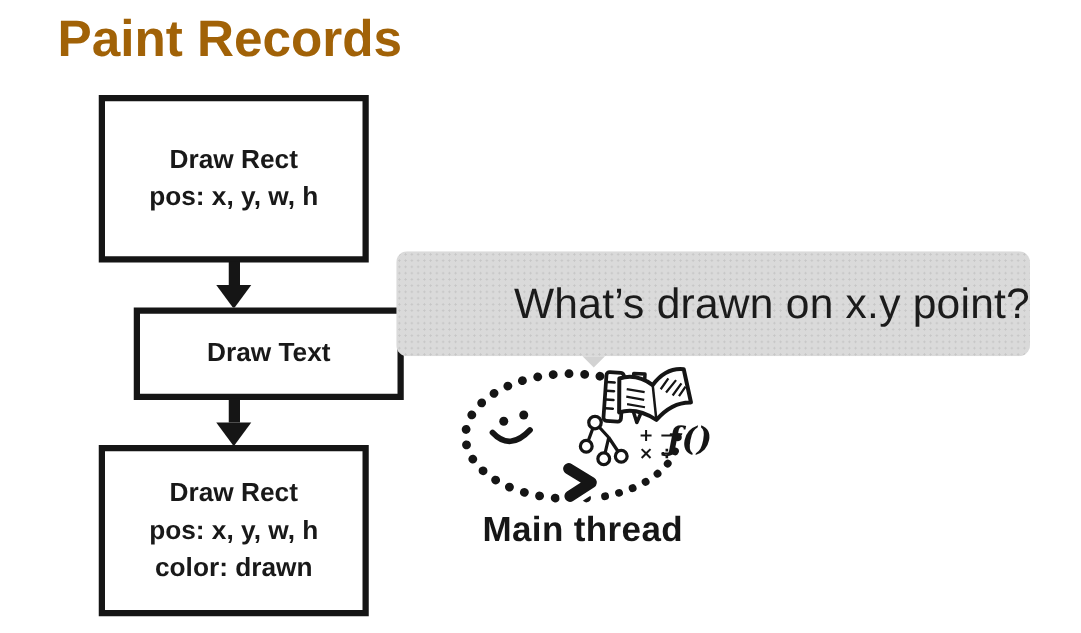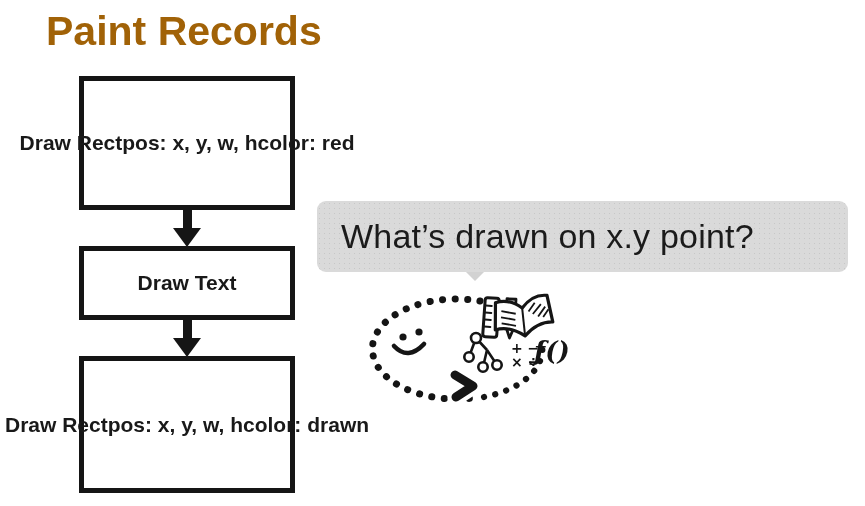--- a/index.html
+++ b/index.html
@@ -24,34 +24,34 @@
   }
   
   .fbox {
     position: absolute;
     left: 79px;
     width: 216px;
     box-sizing: border-box;
     border: 5px solid #151515;
     background: #ffffff;
     display: flex;
-    flex-direction: row;
+    flex-direction: column;
     justify-content: center;
     align-items: center;
     text-align: center;
   }
   .fbox .bline {
     font-size: 21px;
     font-weight: bold;
     line-height: 30px;
     color: #191919;
     white-space: nowrap;
   }
   #box1 { top: 76px;  height: 134px; }
-  #box2 { top: 246px; height: 74px;  }
+  #box2 { top: 246px; height: 74px; margin-left: 28px;  }
   #box3 { top: 356px; height: 137px; }
   
   .flow-arrow {
     position: absolute;
     left: 79px;
     width: 216px;
     display: flex;
     flex-direction: column;
     align-items: center;
   }
@@ -63,29 +63,28 @@
     border-left: 14px solid transparent;
     border-right: 14px solid transparent;
     border-top: 19px solid #151515;
   }
   
   .bubble {
     position: absolute;
     left: 317px;
     top: 201px;
     width: 507px;
-    height: 71px;
+    height: 84px;
     background-color: #dadada;
     background-image: radial-gradient(circle, #c7c7c7 0.8px, rgba(255,255,255,0) 1px);
     background-size: 5px 5px;
     border-radius: 9px;
     display: flex;
     align-items: center;
-    justify-content: flex-start;
-    padding-left: 24px;
+    justify-content: flex-end;
   }
   .bubble-text {
     font-size: 34px;
     font-weight: normal;
     letter-spacing: 0.2px;
     color: #1b1b1b;
     white-space: nowrap;
   }
   .bubble-tail {
     position: absolute;
@@ -113,21 +112,20 @@
 <body>
 
 <div class="stage">
 
   <div class="title">Paint Records</div>
 
   <div>
     <div class="fbox" id="box1">
       <div class="bline">Draw Rect</div>
       <div class="bline">pos: x, y, w, h</div>
-      <div class="bline">color: red</div>
     </div>
 
     <div class="flow-arrow" id="arrow1">
       <div class="shaft"></div>
       <div class="head"></div>
     </div>
 
     <div class="fbox" id="box2">
       <div class="bline">Draw Text</div>
     </div>
@@ -191,14 +189,15 @@
       <circle cx="118" cy="82" r="4.7" stroke-width="2.6"></circle>
       <circle cx="132" cy="80" r="4.7" stroke-width="2.6"></circle>
     </g>
 
     <text x="146" y="68" font-family="DejaVu Sans, sans-serif" font-size="14" font-weight="bold" fill="#151515">+ −</text>
     <text x="146" y="82" font-family="DejaVu Sans, sans-serif" font-size="14" font-weight="bold" fill="#151515">× ÷</text>
 
     <text x="169" y="75" font-family="DejaVu Serif, serif" font-style="italic" font-weight="bold" font-size="26" fill="#151515">ƒ()</text>
   </svg>
 
+  <div class="mt-label">Main thread</div>
 
 </div>
 
 </body></html>

